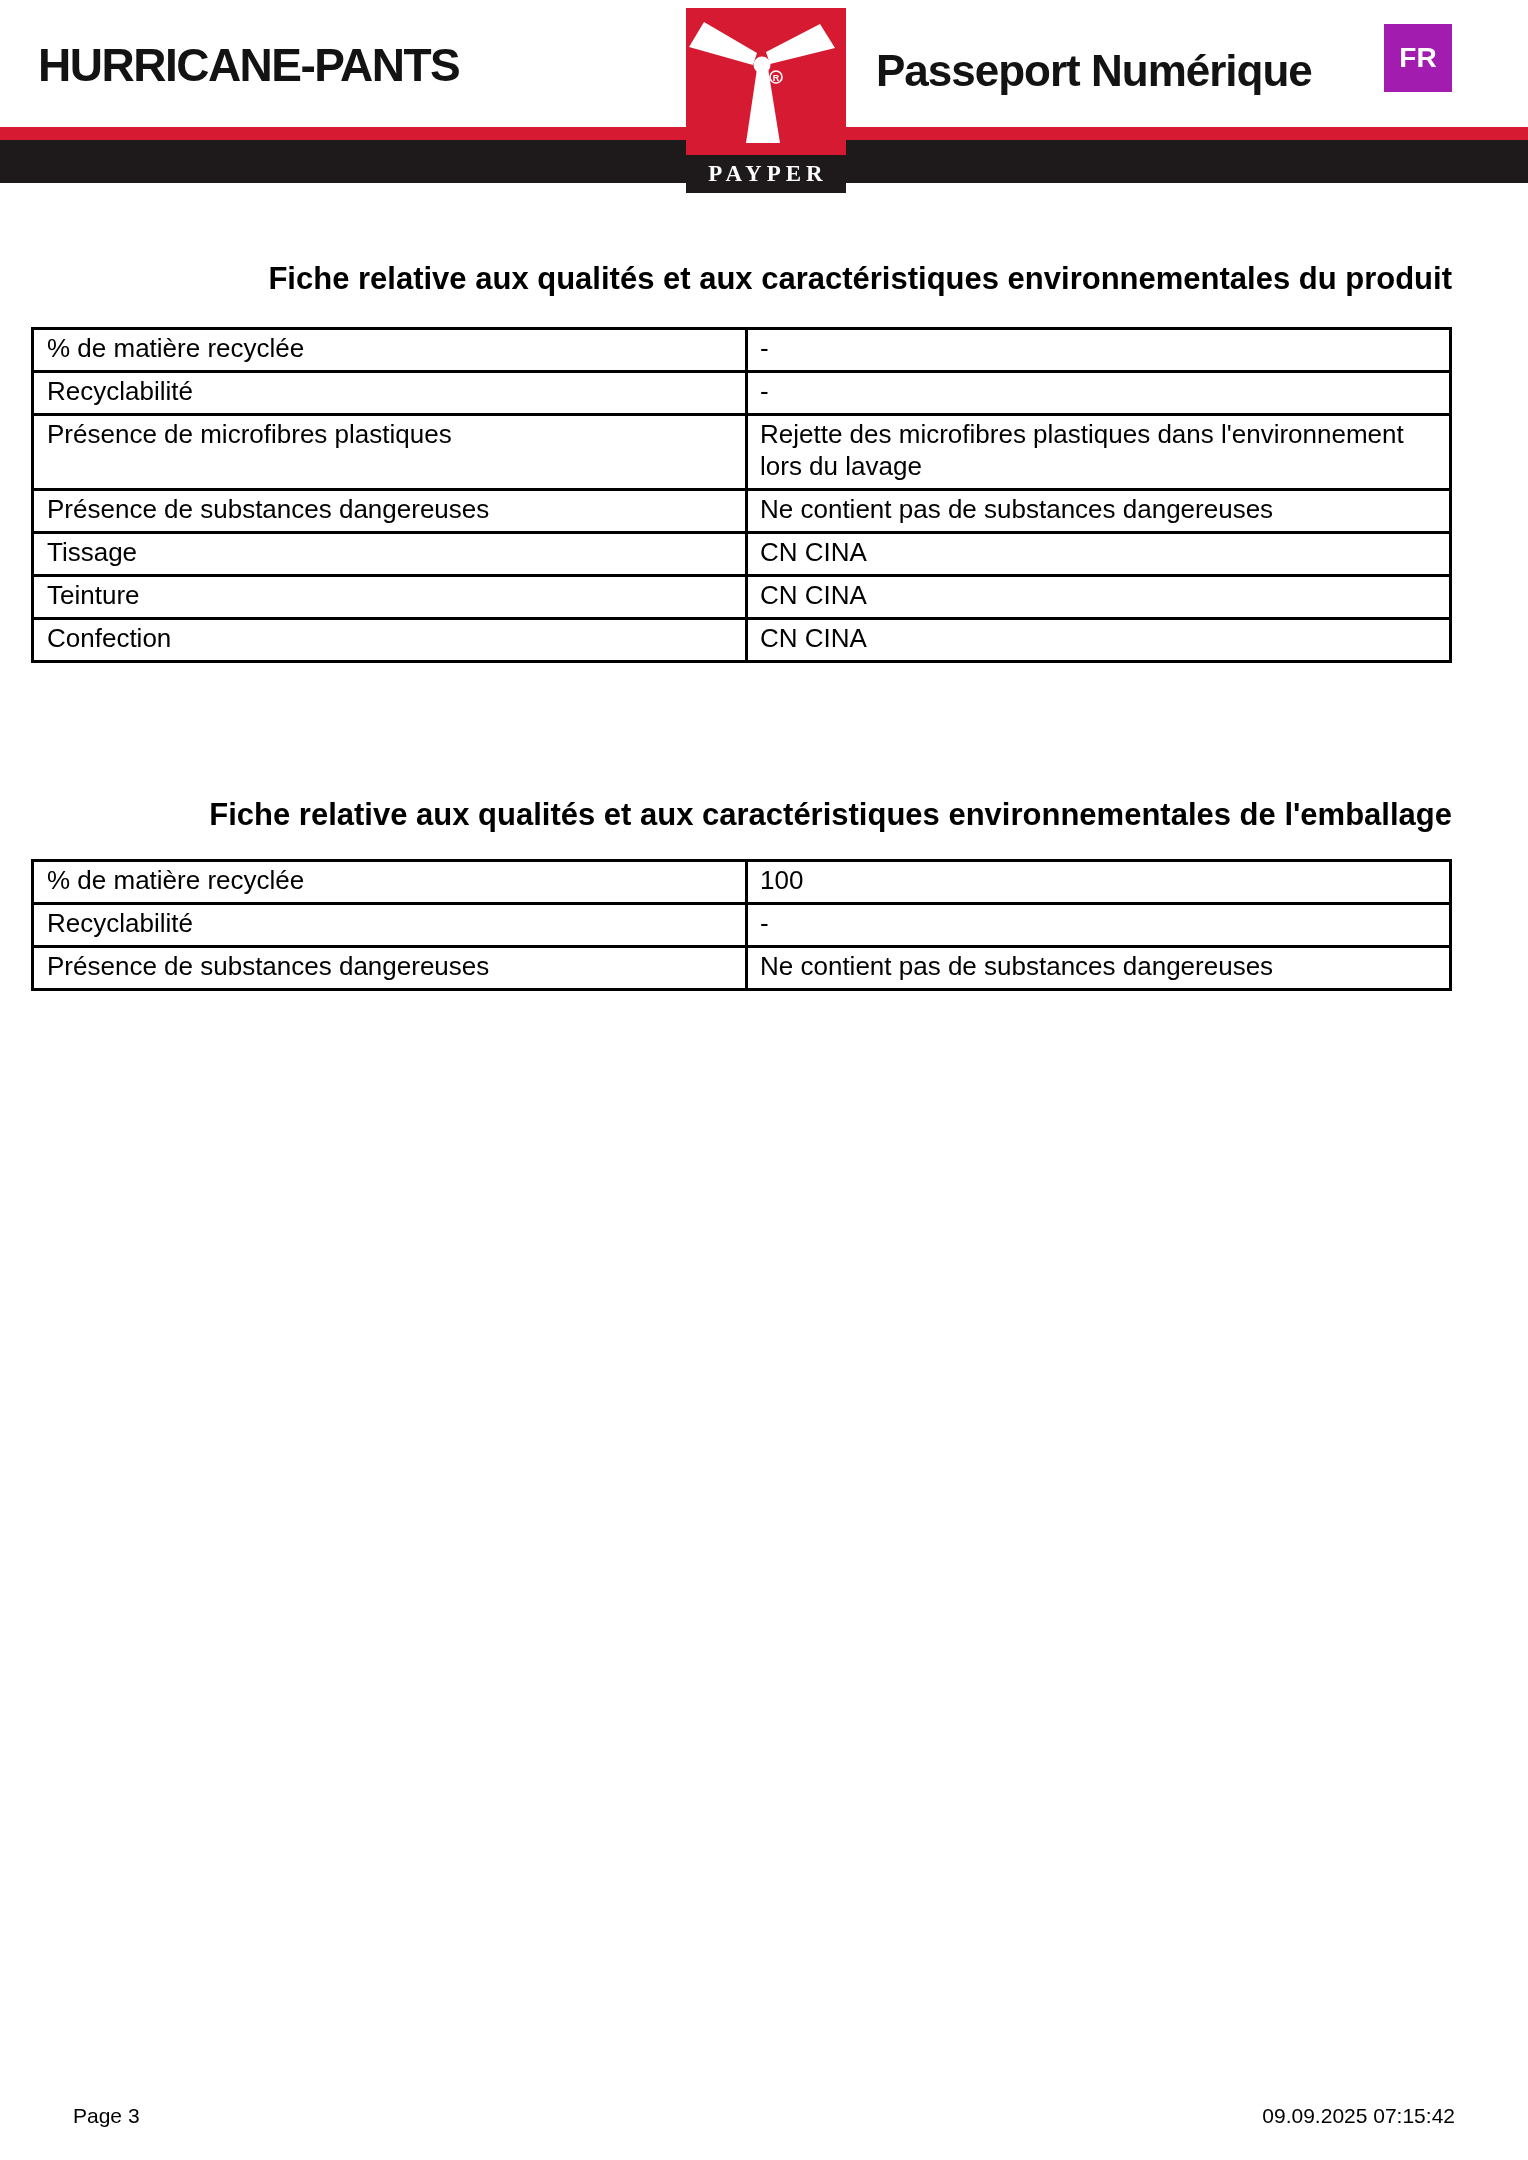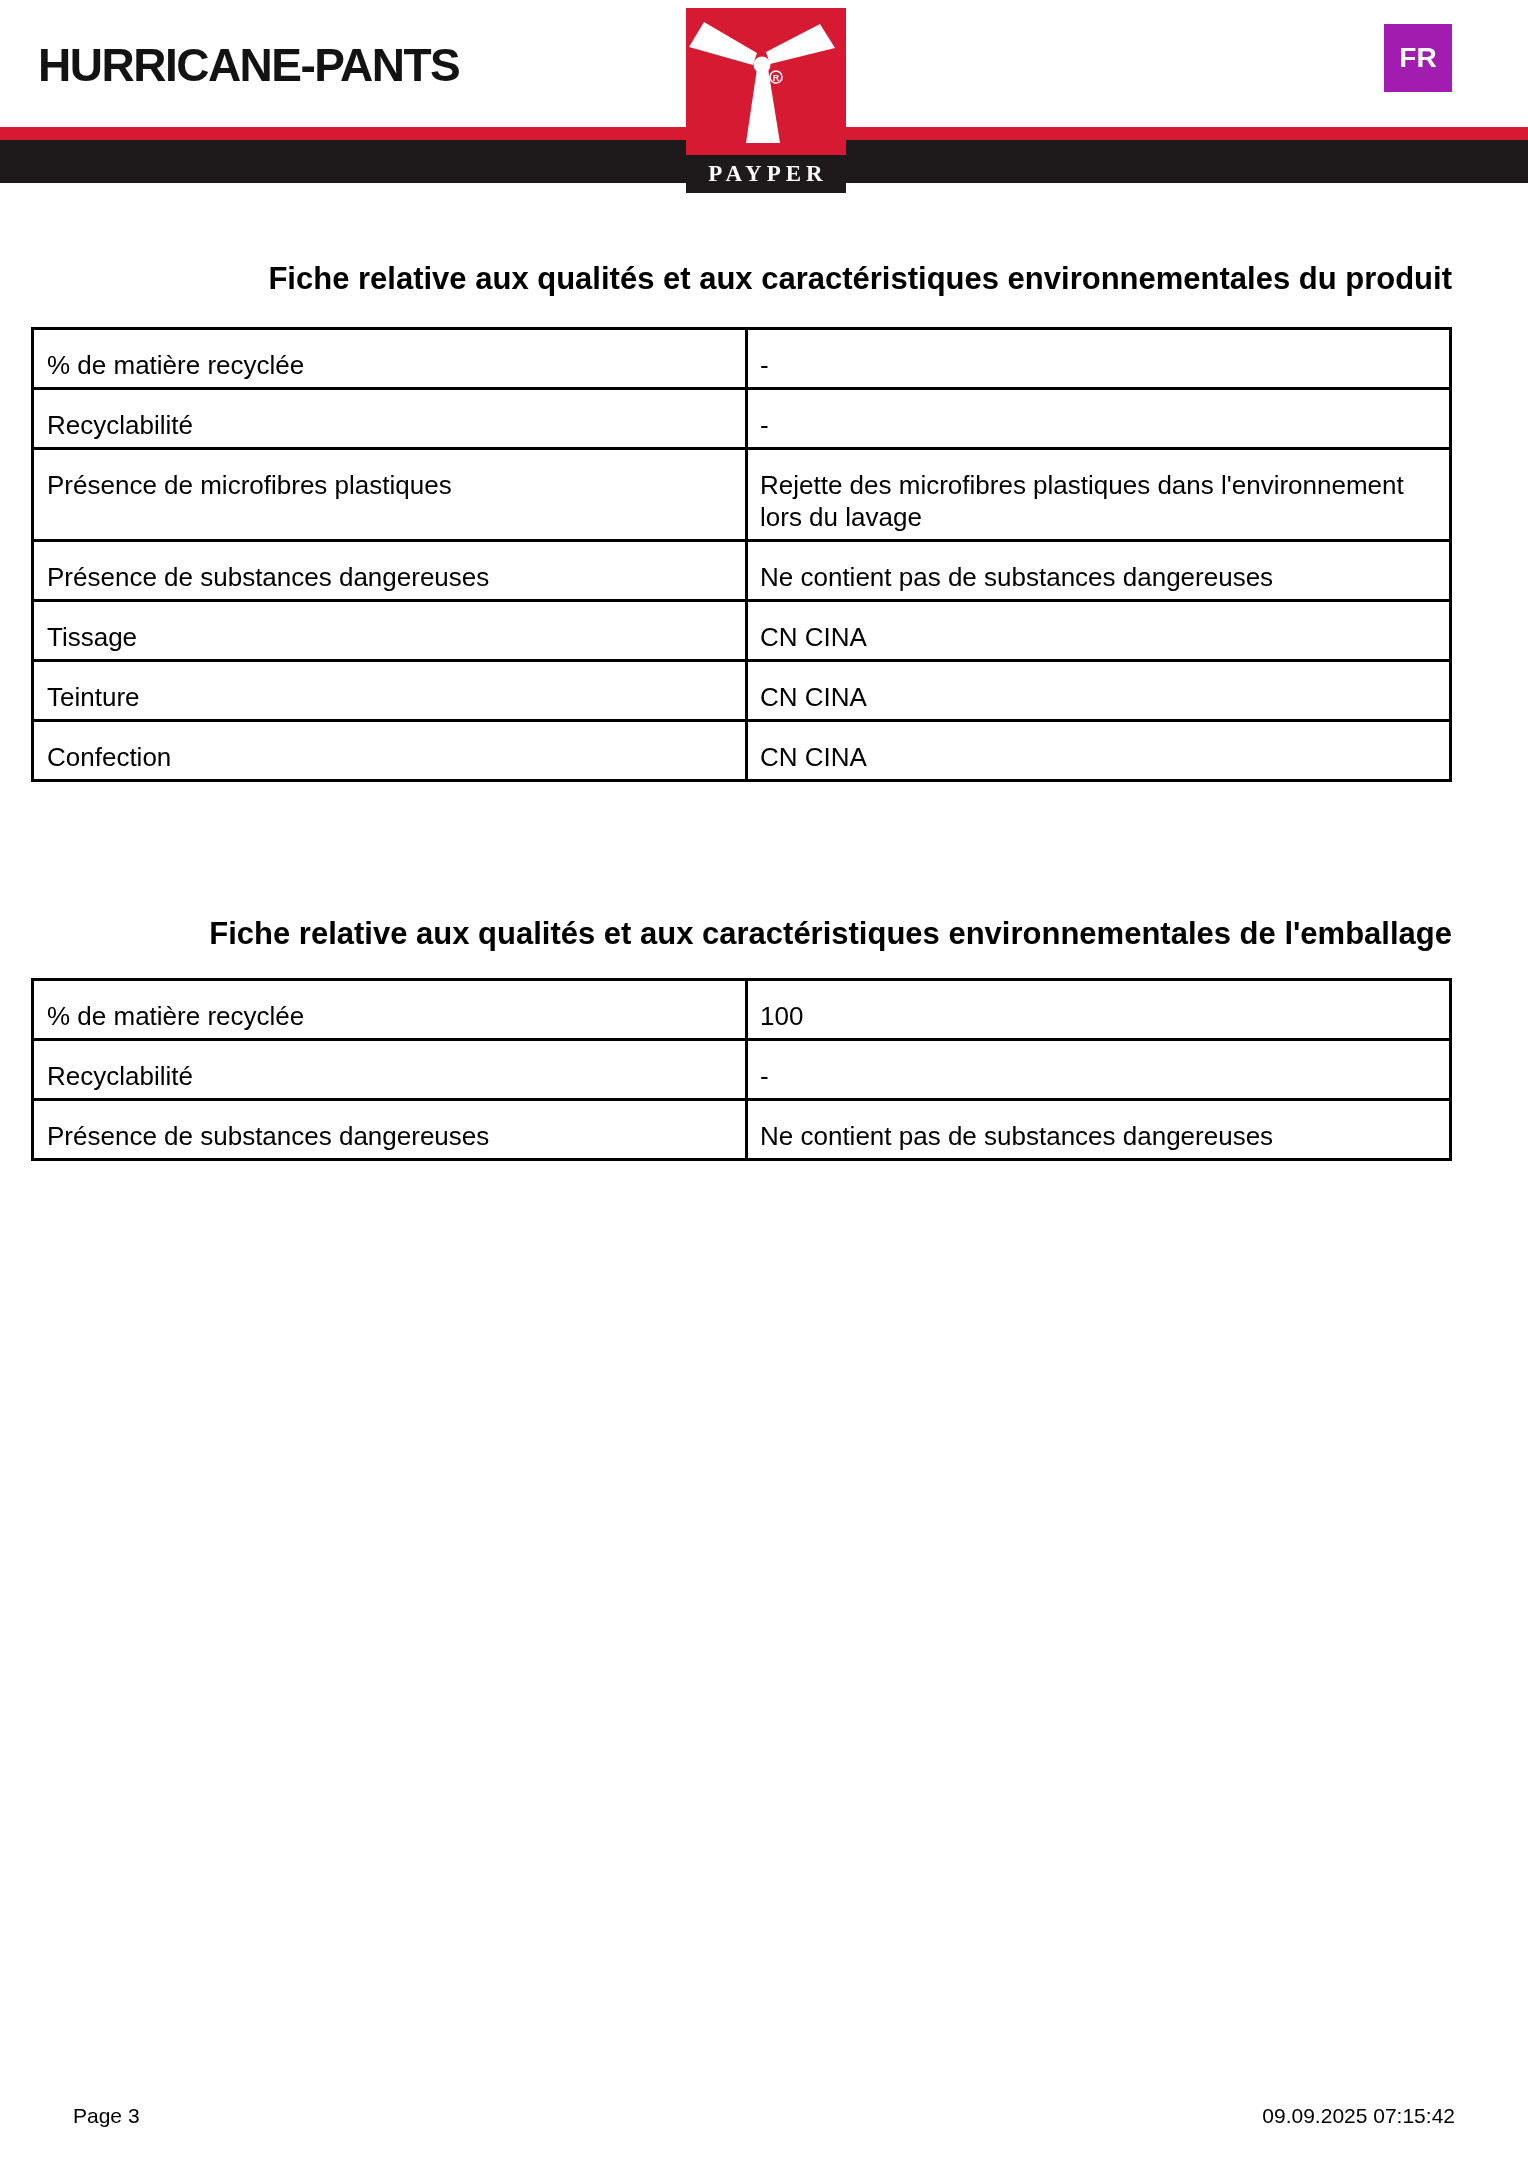--- a/index.html
+++ b/index.html
@@ -58,40 +58,41 @@
   }
   #section-product .section-title{margin-top:77px;margin-bottom:29px;}
   #section-packaging .section-title{margin-top:133px;margin-bottom:25px;}
   table.env-table{
     border-collapse:collapse;width:1421px;table-layout:fixed;
     background:#fff;
   }
   table.env-table td{
     border:3px solid #000;
     font-size:26px;line-height:32px;
-    padding:19px 10px 6px 13px;
+    padding:2px 10px 6px 13px;
     vertical-align:top;
     overflow:hidden;
   }
   table.env-table td.value-cell{padding-left:12px;padding-right:8px;}
 
   
   footer{
     position:absolute;left:73px;top:2104px;width:1382px;
     display:flex;justify-content:space-between;
     font-size:21px;color:#000;
   }
 </style>
 </head>
 <body>
 
 <div class="page">
 
   <header class="header">
     <div class="product-name">HURRICANE-PANTS</div>
+    <div class="doc-title">Passeport Numérique</div>
     <div class="lang-badge">FR</div>
     <div class="stripe-red"></div>
     <div class="stripe-black"></div>
     <div class="logo">
       <div class="logo-square">
         <svg viewBox="0 0 160 147" width="160" height="147" aria-hidden="true">
           <polygon points="18,14 3,39 67,57 71,45" fill="#ffffff"></polygon>
           <polygon points="134,16 149,40 84,56 80,44" fill="#ffffff"></polygon>
           <polygon points="72,54 81,54 94,135 60,135" fill="#ffffff"></polygon>
           <circle cx="76" cy="57" r="8.5" fill="#ffffff"></circle>

